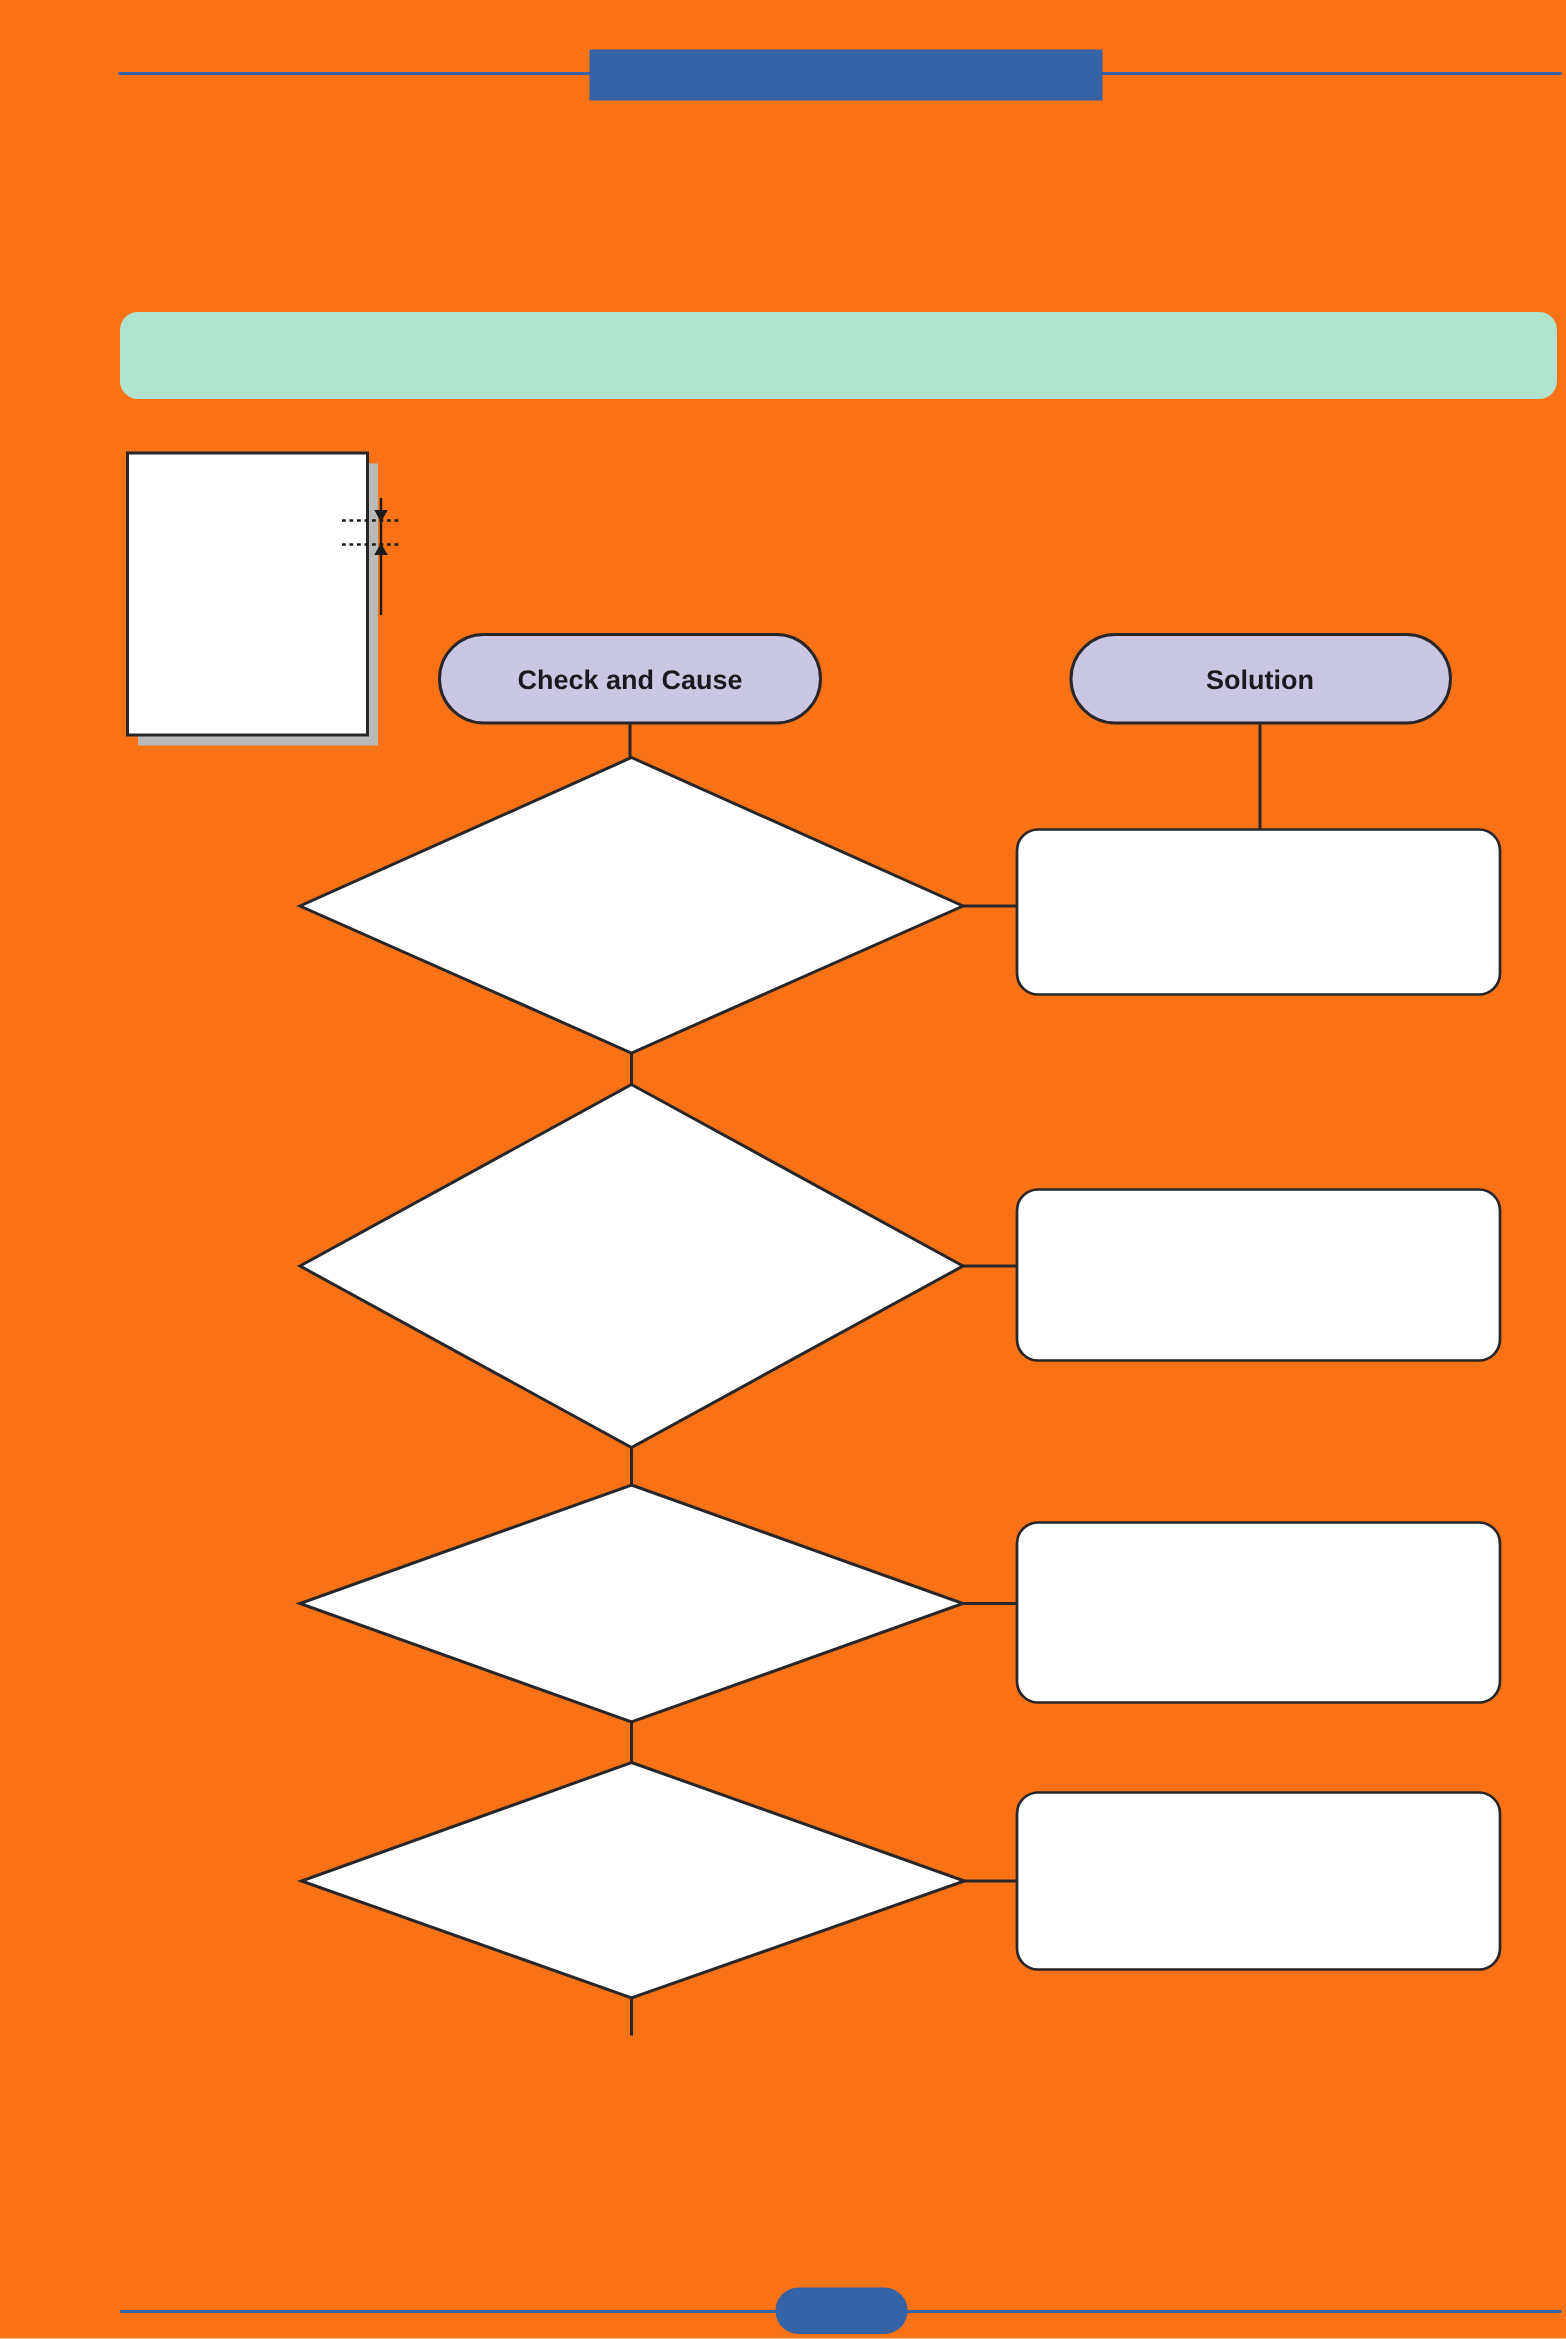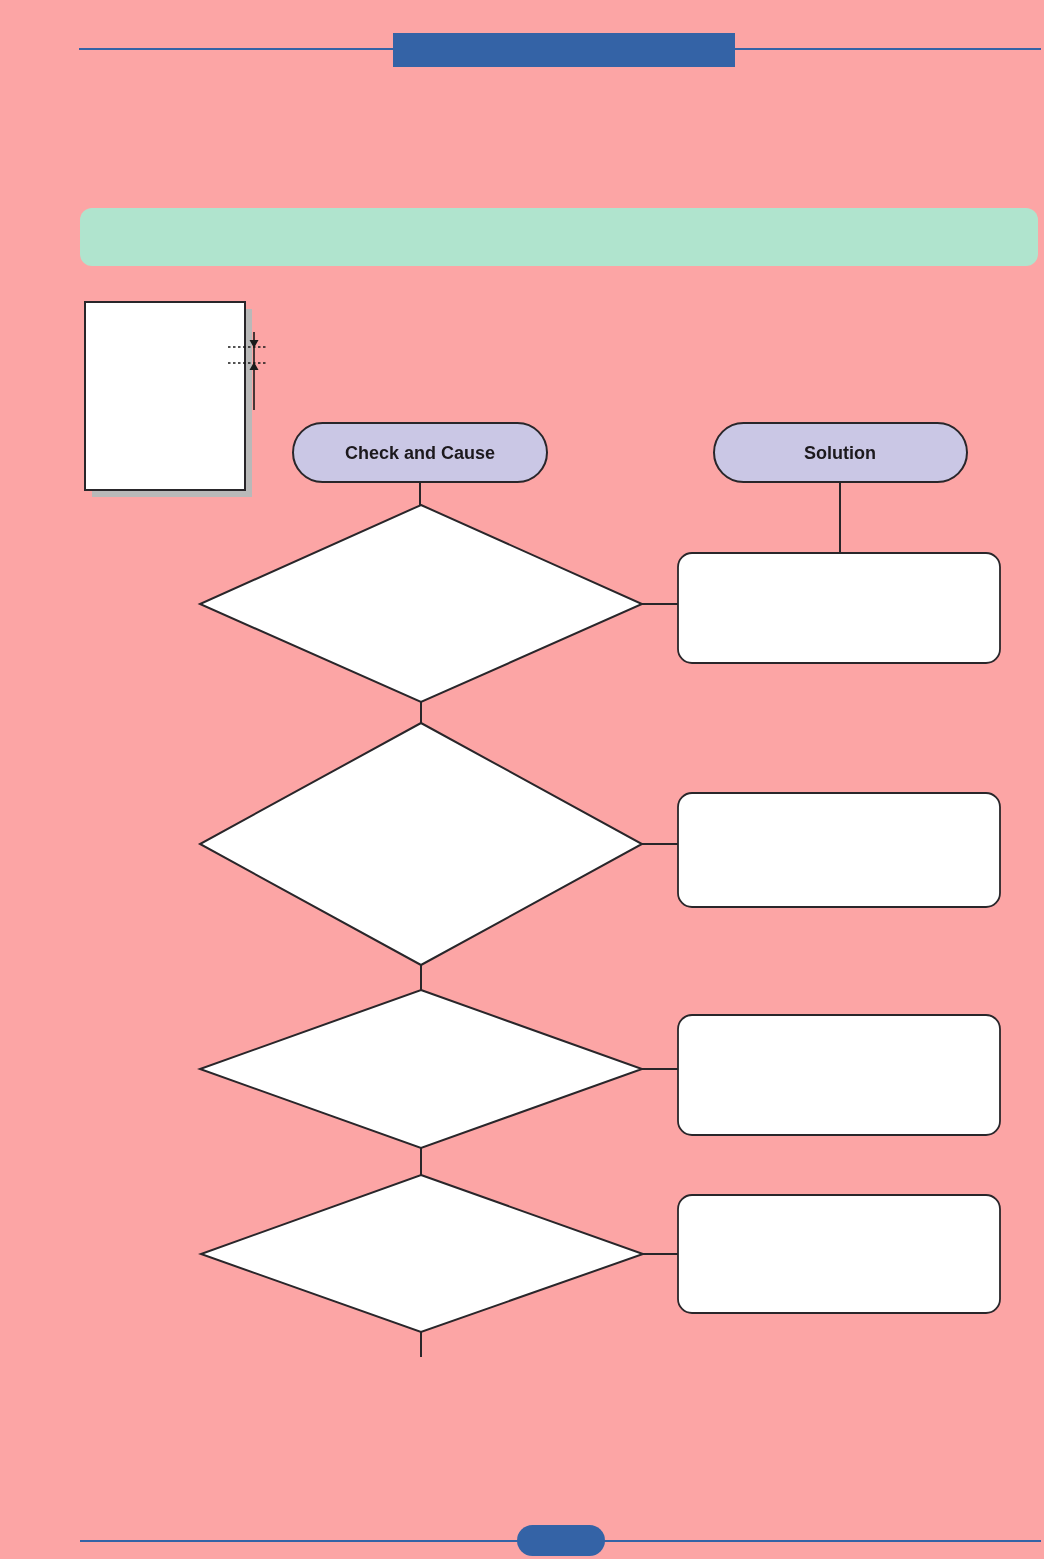--- a/index.html
+++ b/index.html
@@ -6,21 +6,21 @@
     --accent-blue:#3463a6;
     --banner-green:#b0e4ce;
     --node-fill:#cac7e5;
     --outline-dark:#29262a;
     --shadow-gray:#b9b9b9;
   }
   html,body{margin:0;padding:0;background:#ffffff;}
   .page{
     position:relative;
     width:1044px;height:1559px;
-    background:#fca5a5;
+    background:#f97316;
     overflow:hidden;
     font-family:"Liberation Sans", sans-serif;
   }
   svg{position:absolute;top:0;left:0;display:block;}
   .blue-line{stroke:var(--accent-blue);stroke-width:2;}
   .blue-fill{fill:var(--accent-blue);}
   .banner{fill:var(--banner-green);}
   .sheet{fill:#ffffff;stroke:var(--outline-dark);stroke-width:2;}
   .sheet-shadow{fill:var(--shadow-gray);}
   .marker-line{stroke:#1a1a1a;stroke-width:1.6;}

